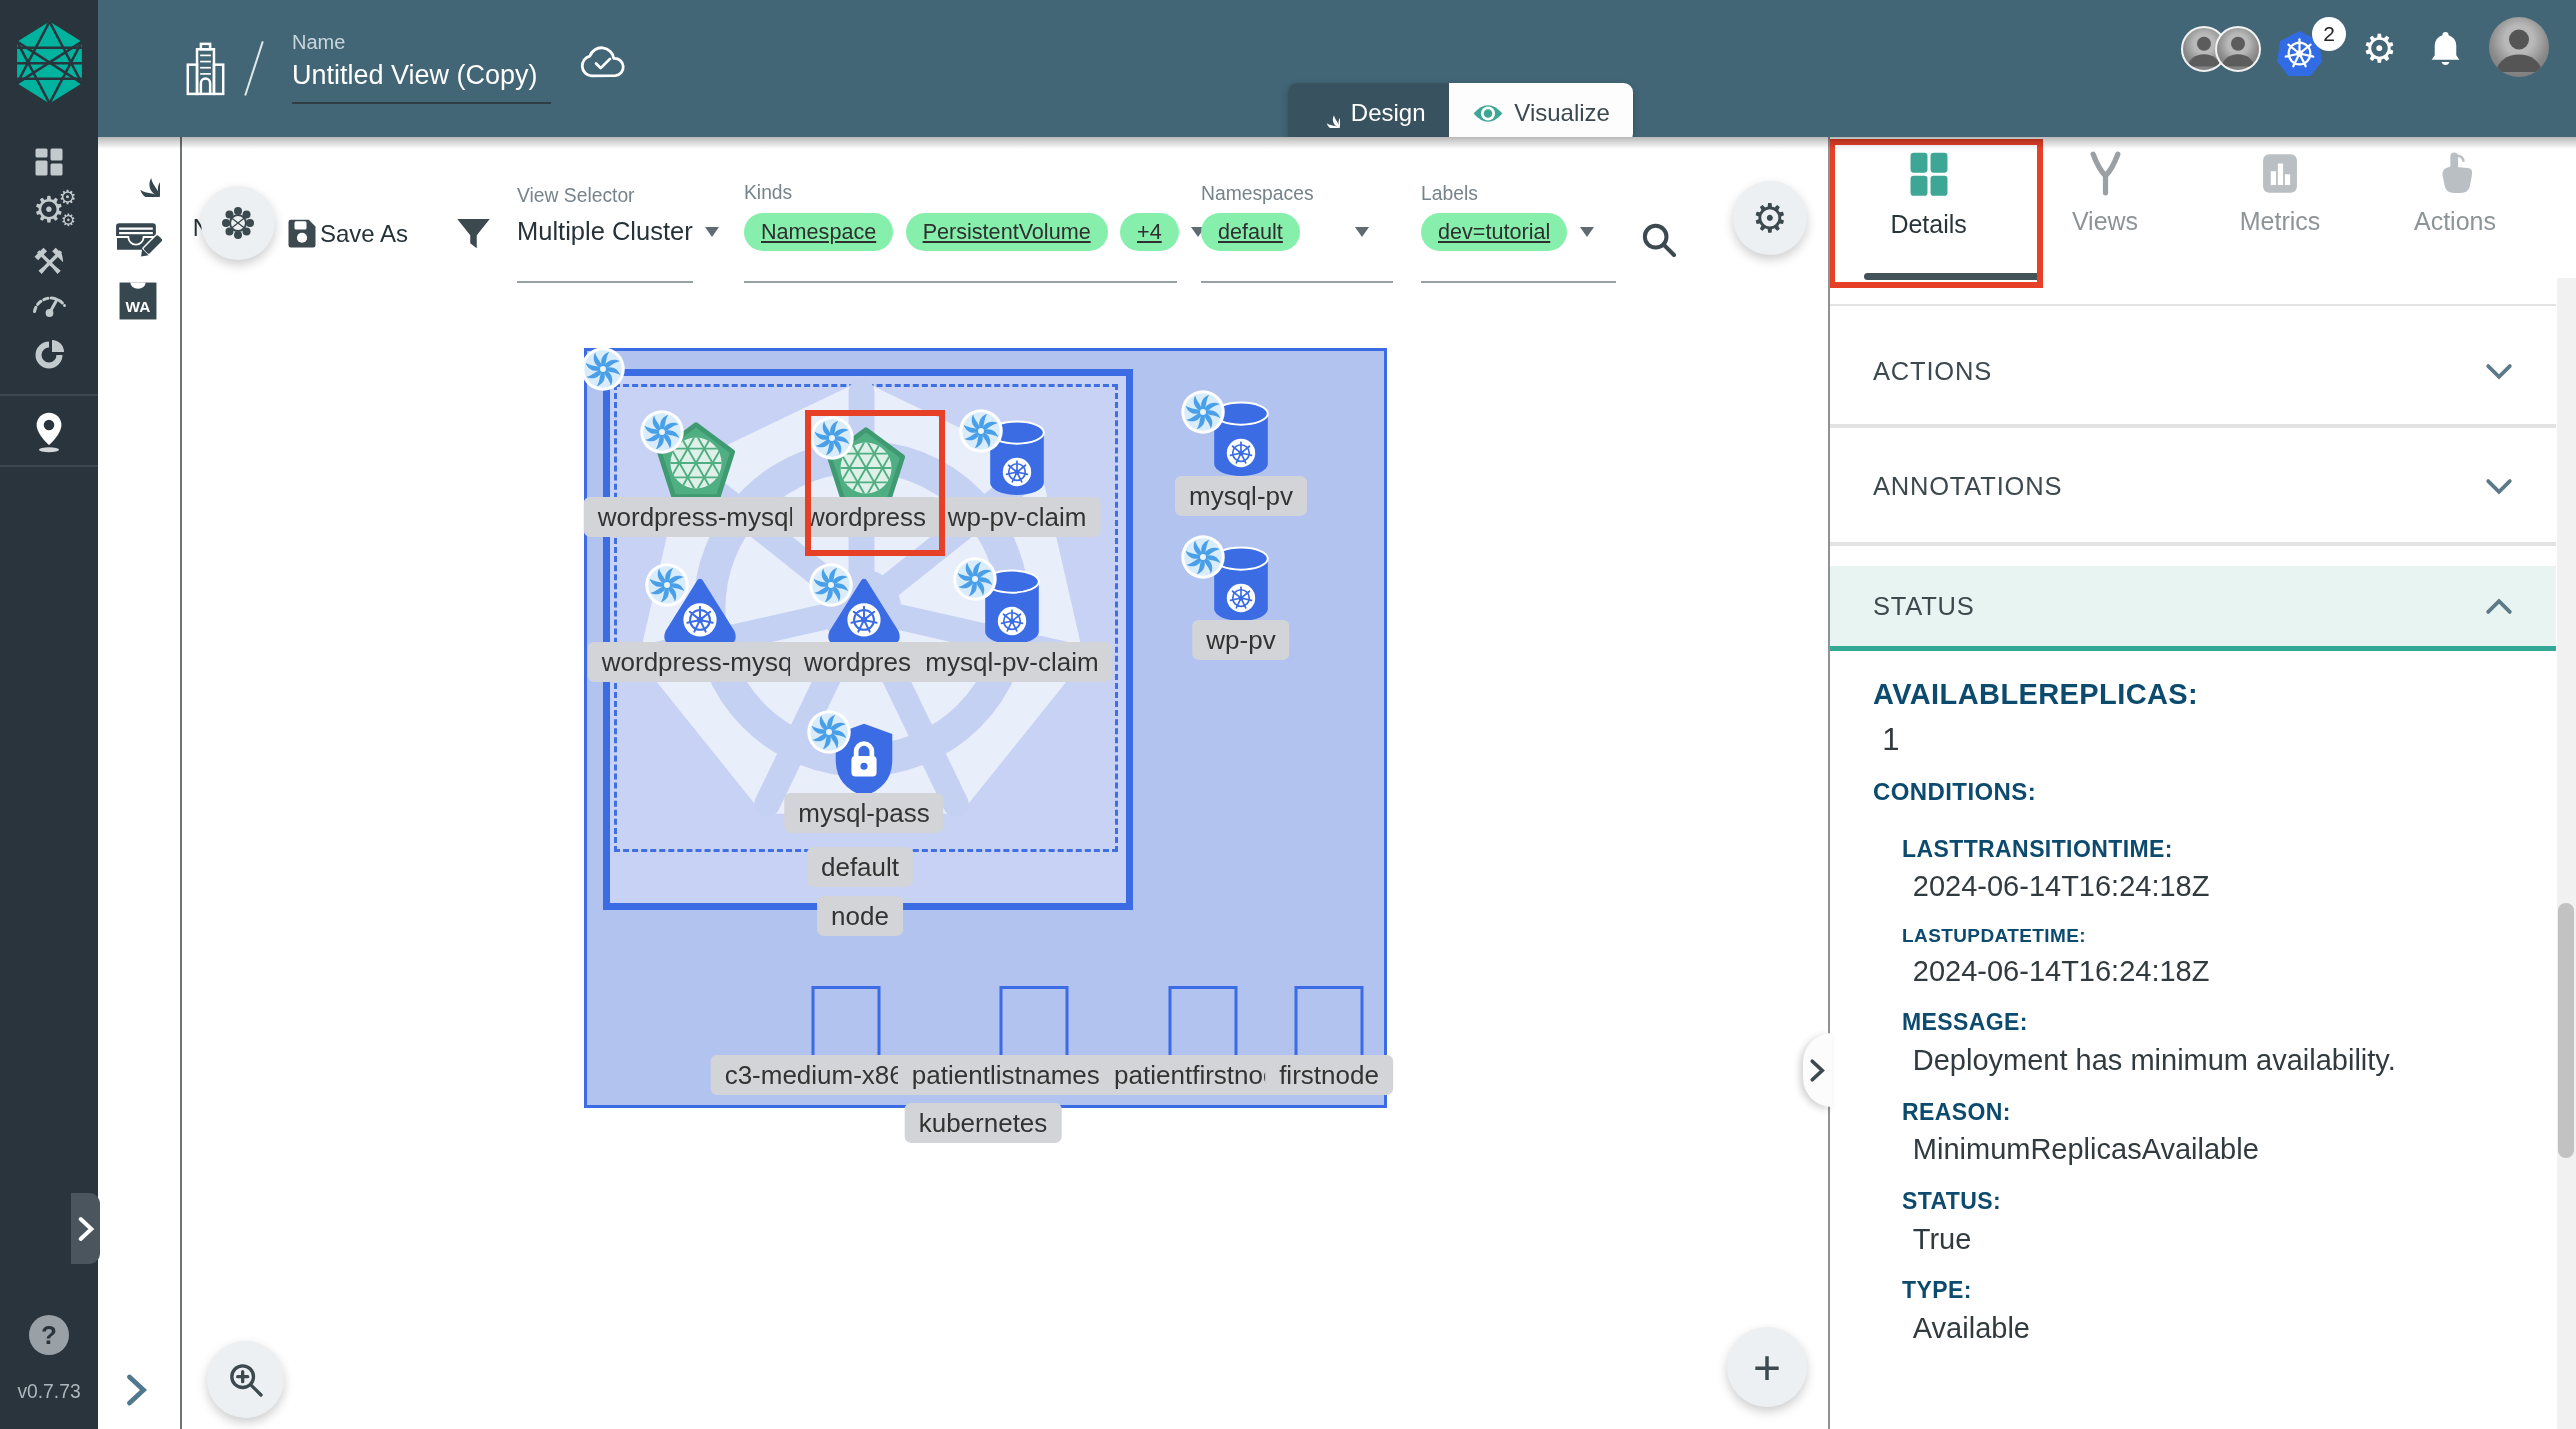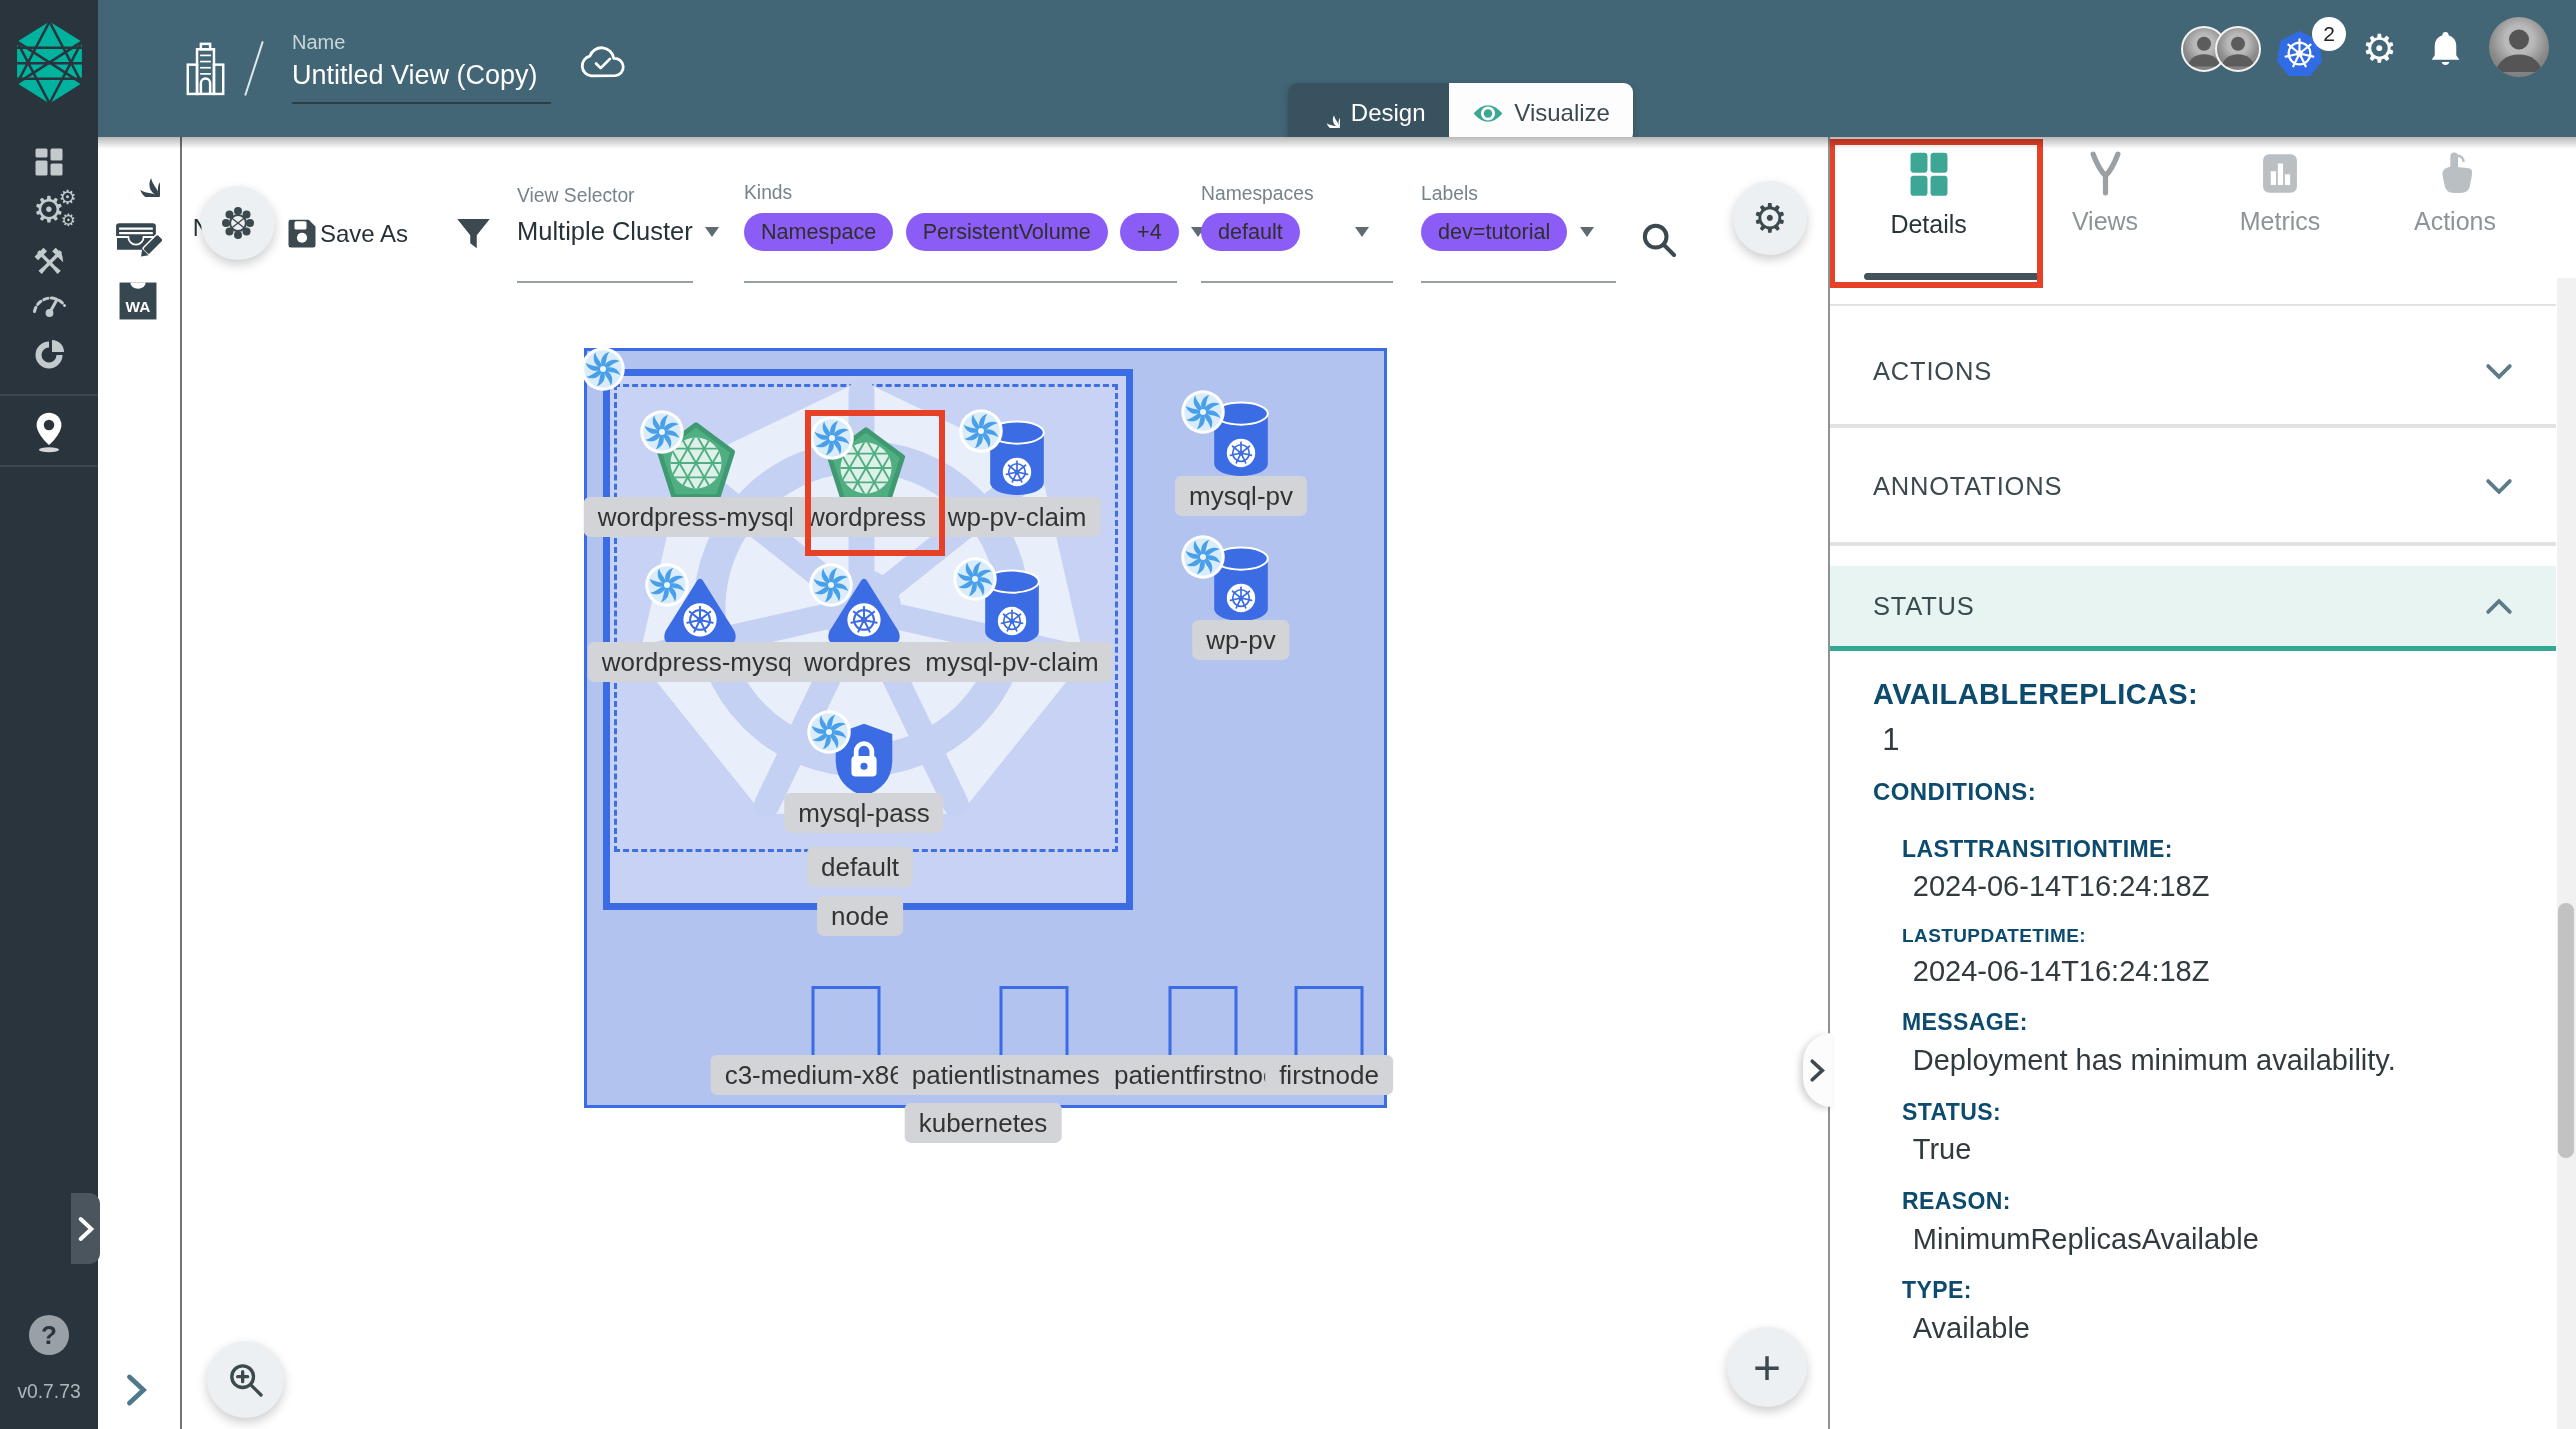--- a/index.html
+++ b/index.html
@@ -43,21 +43,21 @@
   
   .main{position:absolute;left:182px;top:137px;width:1647px;height:1292px;background:#fff;}
   .vline2{position:absolute;left:1828px;top:137px;width:1.5px;height:1292px;background:#8f9294;z-index:30;}
   .fab{position:absolute;border-radius:50%;background:#ecf0f2;display:flex;align-items:center;
       justify-content:center;box-shadow:0 4.6px 10.8px rgba(0,0,0,.2);color:#3c494f;}
   .tool-label{color:#76838a;font-size:19.3px;position:absolute;}
   .tool-value{color:#263238;font-size:25.5px;position:absolute;display:flex;align-items:center;gap:12.4px;}
   .underline{position:absolute;height:2.3px;background:#97a0a3;}
   .caret{width:0;height:0;border-left:7.7px solid transparent;border-right:7.7px solid transparent;
       border-top:10px solid #5f6b70;display:inline-block;}
-  .fchip{background:#8b5cf6;border-radius:772px;padding:6.2px 17px;font-size:21.6px;color:#2f2f2f;white-space:nowrap;}
+  .fchip{background:#86efac;border-radius:772px;padding:6.2px 17px;font-size:21.6px;color:#2f2f2f;white-space:nowrap;text-decoration:underline;}
   .btn-row{position:absolute;display:flex;align-items:center;gap:0;color:#263238;font-size:24px;}
   
   .cluster{position:absolute;left:402px;top:211px;width:797px;height:754px;background:#b3c3ef;
       border:3.9px solid #3b6ce4;}
   .noderect{position:absolute;left:421px;top:232px;width:516px;height:527px;background:#c7d2f4;
       border:7px solid #3b6ce4;}
   .dashrect{position:absolute;left:432px;top:247px;width:498px;height:462px;
       border:3.1px dashed #3f6fe0;}
   .chip{position:absolute;transform:translate(-50%,-50%);background:#d2d4d8;color:#333;
       font-size:26px;padding:4.6px 14px;border-radius:6.2px;white-space:nowrap;z-index:6;}
@@ -633,26 +633,26 @@
       </div>
       <div class="fieldblock">
         <div class="st-label" style="font-size:19px">LASTUPDATETIME:</div>
         <div class="st-value" style="font-size:29px;margin:7.7px 0 0 10.8px">2024-06-14T16:24:18Z</div>
       </div>
       <div class="fieldblock">
         <div class="st-label" style="font-size:23px">MESSAGE:</div>
         <div class="st-value" style="font-size:29px;margin:7.7px 0 0 10.8px">Deployment has minimum availability.</div>
       </div>
       <div class="fieldblock">
+        <div class="st-label" style="font-size:23px">REASON:</div>
+        <div class="st-value" style="font-size:29px;margin:7.7px 0 0 10.8px">MinimumReplicasAvailable</div>
+      </div>
+      <div class="fieldblock">
         <div class="st-label" style="font-size:23px">STATUS:</div>
         <div class="st-value" style="font-size:29px;margin:7.7px 0 0 10.8px">True</div>
-      </div>
-      <div class="fieldblock">
-        <div class="st-label" style="font-size:23px">REASON:</div>
-        <div class="st-value" style="font-size:29px;margin:7.7px 0 0 10.8px">MinimumReplicasAvailable</div>
       </div>
       <div class="fieldblock">
         <div class="st-label" style="font-size:23px">TYPE:</div>
         <div class="st-value" style="font-size:29px;margin:7.7px 0 0 10.8px">Available</div>
       </div>
     </div>
   </div>
 
   <div class="scroll-track"></div>
   <div class="scroll-thumb"></div>

